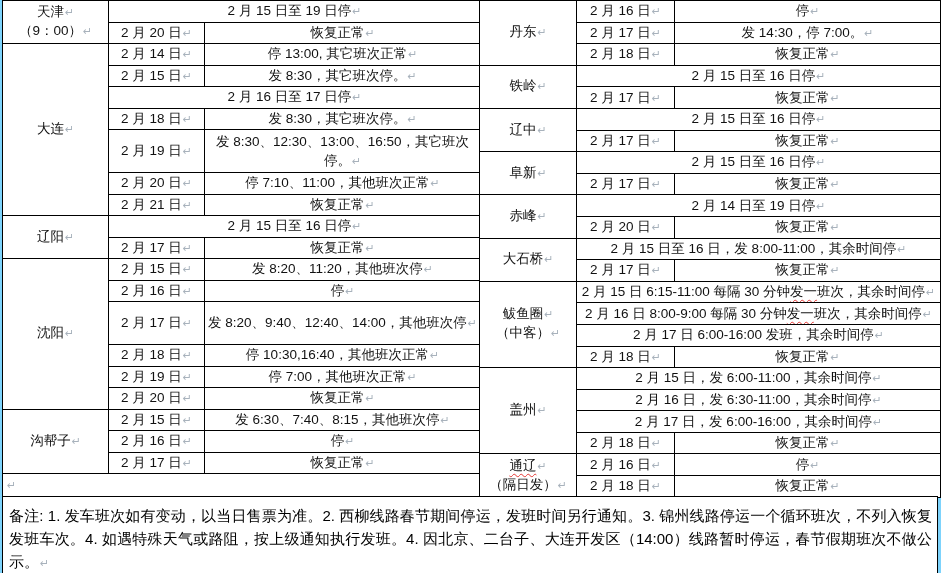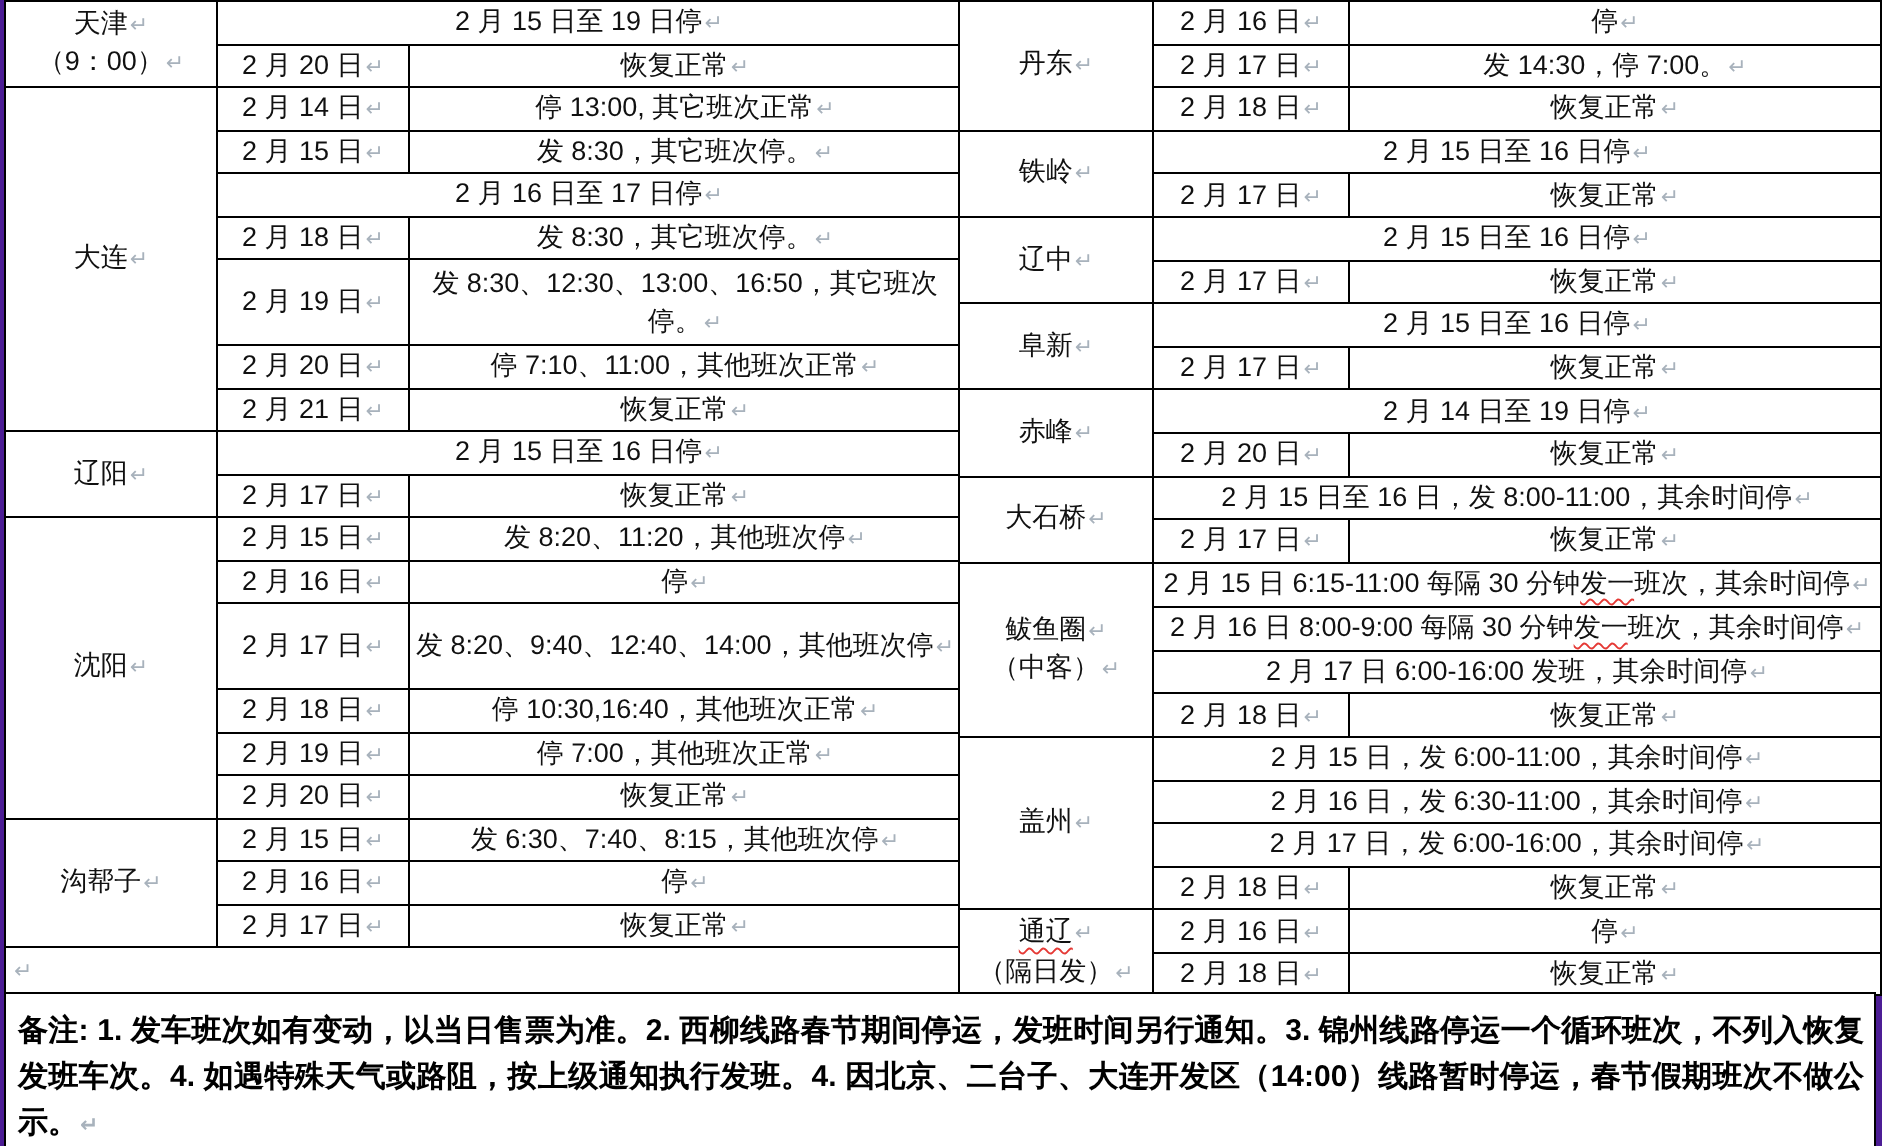--- a/index.html
+++ b/index.html
@@ -1,17 +1,17 @@
 <!DOCTYPE html>
 <html><head>
 <meta charset="utf-8">
 <style>
   html,body{margin:0;padding:0;background:#ffffff;}
   .page{
-    position:relative;width:941px;height:573px;background:#4c1d95;
+    position:relative;width:941px;height:573px;background:#7dd3fc;
     color:#111111;font-family:"Liberation Sans","DejaVu Sans",sans-serif;
     overflow:hidden;
   }
   table{border-collapse:collapse;table-layout:fixed;position:absolute;top:0;background:#ffffff;}
   .tbl-left{left:2px;width:478px;}
   .tbl-right{left:479px;width:461px;}
   td{
     border:1px solid #000000;padding:0 2px;text-align:center;vertical-align:middle;
     font-size:13.5px;line-height:19px;overflow:hidden;
   }
@@ -26,21 +26,21 @@
     text-underline-offset:3px;text-decoration-skip-ink:none;font-family:Liberation Mono, monospace;
   }
   .empty-strip{
     position:absolute;left:2px;top:473px;width:477px;height:23px;box-sizing:border-box;
     border-top:1px solid #000000;border-left:1px solid #000000;
     display:flex;align-items:center;padding-left:3px;background:#ffffff;
   }
   .note{
     position:absolute;left:2px;right:3px;top:496px;bottom:0;box-sizing:border-box;
     border-top:1px solid #000000;border-left:1px solid #000000;border-right:1px solid #000000;
-    padding:7px 5px 4px 6px;font-weight:bold;font-size:15px;line-height:23px;
+    padding:7px 5px 4px 6px;font-weight:normal;font-size:15px;line-height:23px;
     text-align:justify;background:#ffffff;color:#000000;
   }
 </style>
 </head>
 <body>
 
 <div class="page">
 
   <table class="tbl-left">
     <colgroup>

